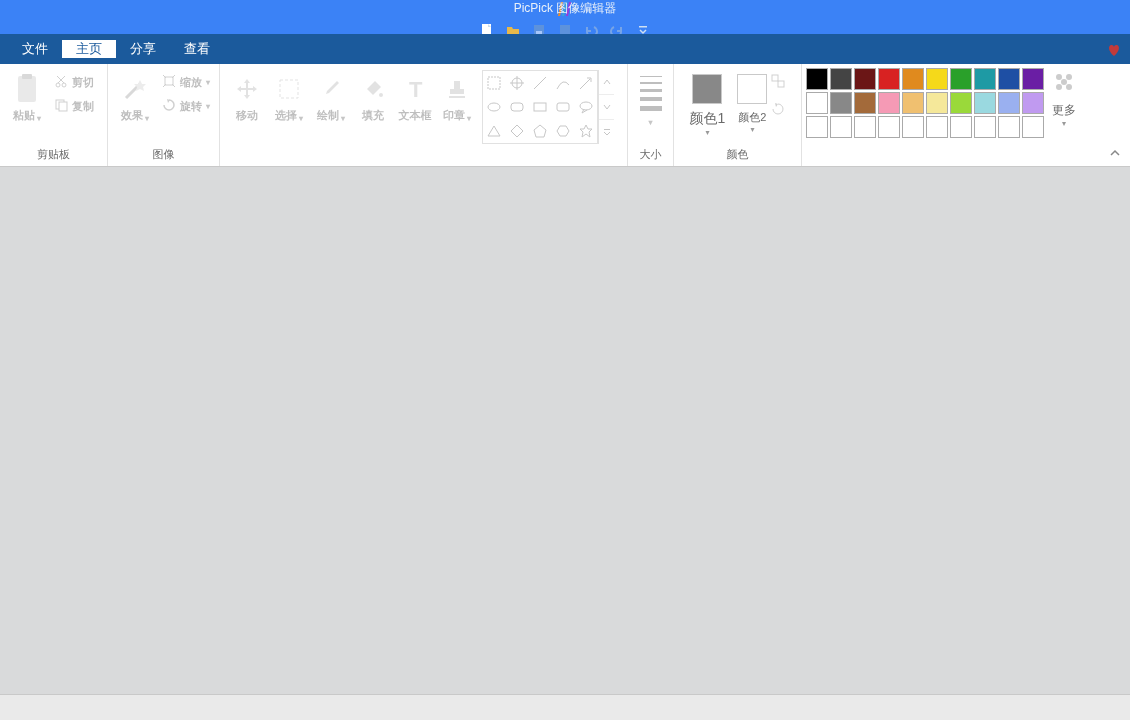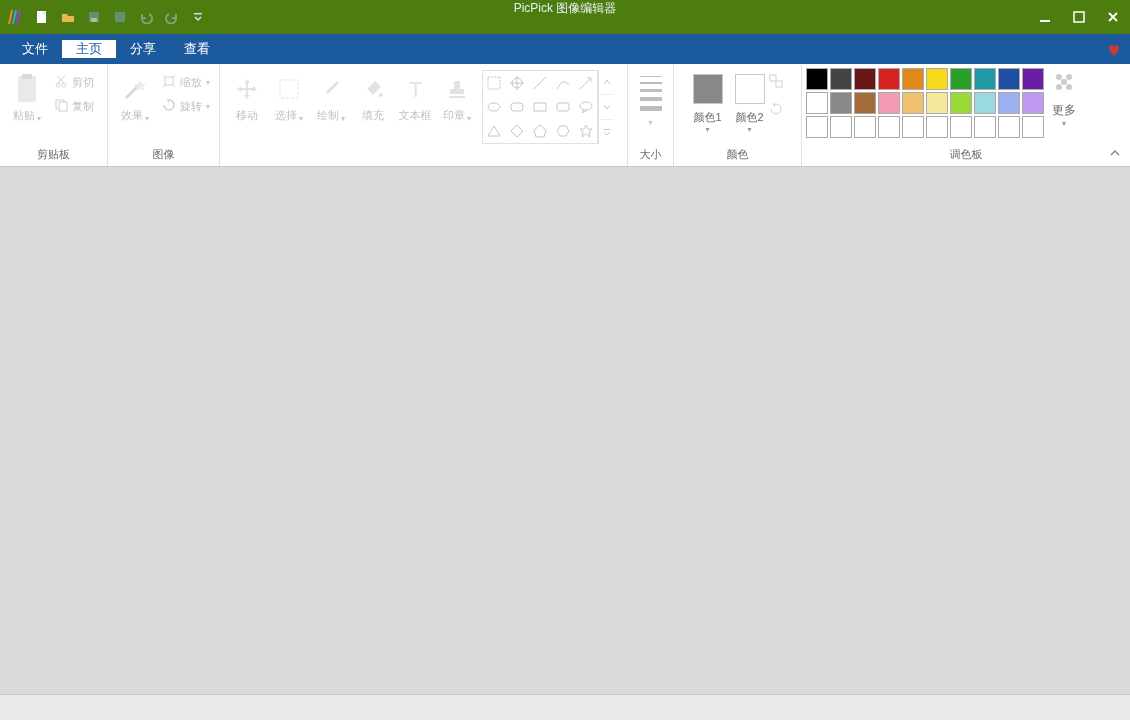--- a/index.html
+++ b/index.html
@@ -1,18 +1,18 @@
 <!DOCTYPE html>
 <html><head>
   <meta charset="utf-8">
   <style>
     * { margin: 0; padding: 0; box-sizing: border-box; font-family: "Microsoft YaHei", "Segoe UI", sans-serif; }
     body { width: 1130px; height: 720px; background: #d9dadb; overflow: hidden; user-select: none; }
 
-    .titlebar { height: 34px; background: #4d7c0f; display: flex; color: #fff; position: relative; }
+    .titlebar { height: 34px; background: #3b82f6; display: flex; align-items: center; color: #fff; position: relative; flex-direction: column; }
     .logo { margin: 0 6px 0 6px; display: flex; align-items: center; }
     .qat { display: flex; align-items: center; gap: 2px; }
     .qat .qat-btn { width: 24px; height: 24px; display: flex; align-items: center; justify-content: center; cursor: pointer; }
     .title { position: absolute; left: 50%; transform: translateX(-50%); font-size: 12px; color: #e8f0fa; }
     .wincontrols { margin-left: auto; display: flex; }
     .wincontrols .wc { width: 34px; height: 34px; display: flex; align-items: center; justify-content: center; cursor: pointer; }
 
     .menubar { height: 30px; background: #1b5a9c; display: flex; align-items: center; padding-left: 8px; position: relative; }
     .menu-item { padding: 0 14px; display: flex; align-items: center; font-size: 13px; color: #fff; cursor: pointer; }
     .menu-item.active { background: #fff; color: #1b5a9c; }
@@ -43,21 +43,21 @@
     .color-group { display: flex; gap: 12px; padding-top: 6px; align-items: flex-start; }
     .palette { display: grid; grid-template-columns: repeat(10, 22px); grid-auto-rows: 22px; gap: 2px; padding: 4px 4px 0 4px; }
     .swatch { border: 1px solid #aaa; cursor: pointer; }
     .swatch.empty { background: #fff; }
 
     .ribbon-collapse { position: absolute; right: 6px; bottom: 4px; width: 18px; height: 18px; display: flex; align-items: center; justify-content: center; cursor: pointer; }
 
     .canvas-area { height: calc(720px - 34px - 30px - 103px - 26px); background: #d9dadb; }
     .statusbar { height: 26px; background: #eaeaea; border-top: 1px solid #c9c9c9; }
 
-    .disabled { opacity: 0.55; }
+    .disabled { opacity: 0.55; font-weight: bold; }
     .arrow-down { font-size: 8px; color: #999; }
   </style>
 </head>
 <body>
 
 <div class="titlebar">
   <div class="logo">
     <svg width="18" height="18" viewBox="0 0 18 18">
         <path d="M2 16 L5 2 L7 2 L4 16 Z" fill="#e88a2a"></path>
         <path d="M6 16 L9 2 L11 2 L8 16 Z" fill="#3aa4d8"></path>
@@ -394,21 +394,21 @@
       </div>
     </div>
     <div class="group-label">大小</div>
   </div>
 
   <div class="group" style="width:128px">
     <div class="group-body" style="justify-content:center">
       <div class="color-group">
         <div style="display:flex;flex-direction:column;align-items:center;cursor:pointer">
           <div class="color-swatch-big" style="background:#888"></div>
-          <div class="lbl" style="font-size:11px;color:#6a6a6a;margin-top:6px">颜色1</div>
+          <div class="lbl" style="font-size:14px;color:#6a6a6a;margin-top:6px">颜色1</div>
           <span class="arrow-down">▾</span>
         </div>
         <div style="display:flex;flex-direction:column;align-items:center;cursor:pointer">
           <div class="color-swatch-big" style="background:#fff"></div>
           <div class="lbl" style="font-size:11px;color:#6a6a6a;margin-top:6px">颜色2</div>
           <span class="arrow-down">▾</span>
         </div>
       </div>
       <div style="display:flex;flex-direction:column;gap:14px;margin-left:4px;padding-top:6px">
         <div class="small-btn disabled" style="padding:0">
@@ -467,21 +467,20 @@
               <circle cx="7" cy="7" r="3" fill="#ccc"></circle>
               <circle cx="17" cy="7" r="3" fill="#ccc"></circle>
               <circle cx="7" cy="17" r="3" fill="#ccc"></circle>
               <circle cx="17" cy="17" r="3" fill="#ccc"></circle>
               <circle cx="12" cy="12" r="3" fill="#ccc"></circle>
             </svg></span>
         <span style="font-size:12px;color:#6a6a6a;margin-top:4px">更多</span>
         <span class="arrow-down">▾</span>
       </div>
     </div>
-    <div class="group-label">调色板</div>
   </div>
 
   <div class="ribbon-collapse">
       <svg width="10" height="10">
         <path d="M1 7 L5 3 L9 7" fill="none" stroke="#888" stroke-width="1.5"></path>
       </svg>
     </div>
 </div>
 
 <div class="canvas-area"></div>

